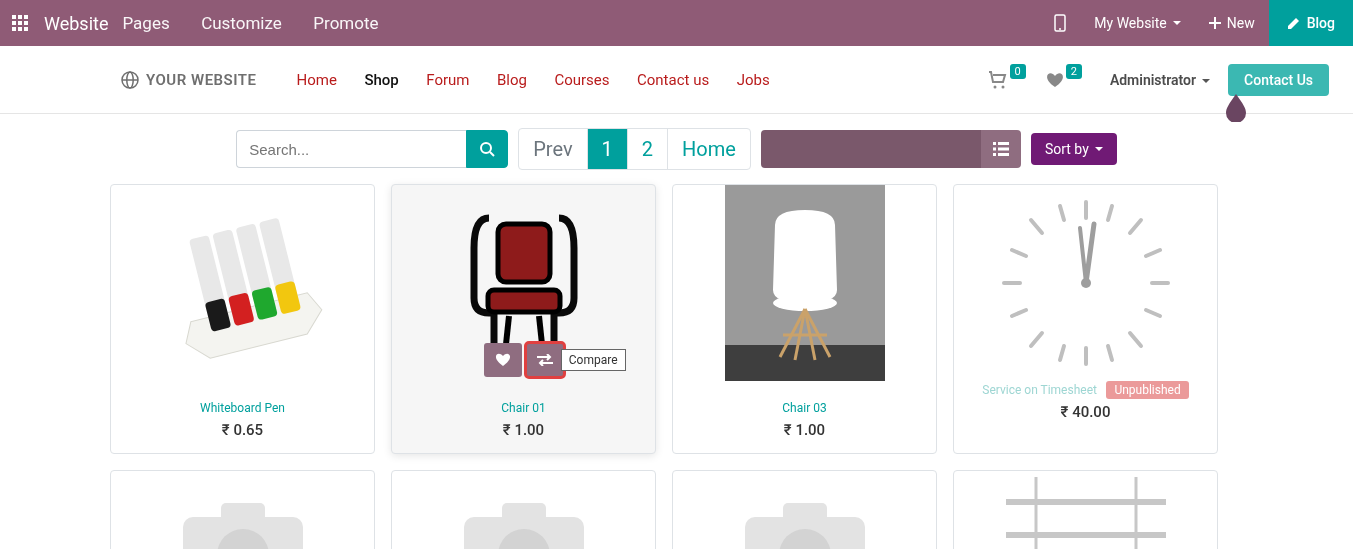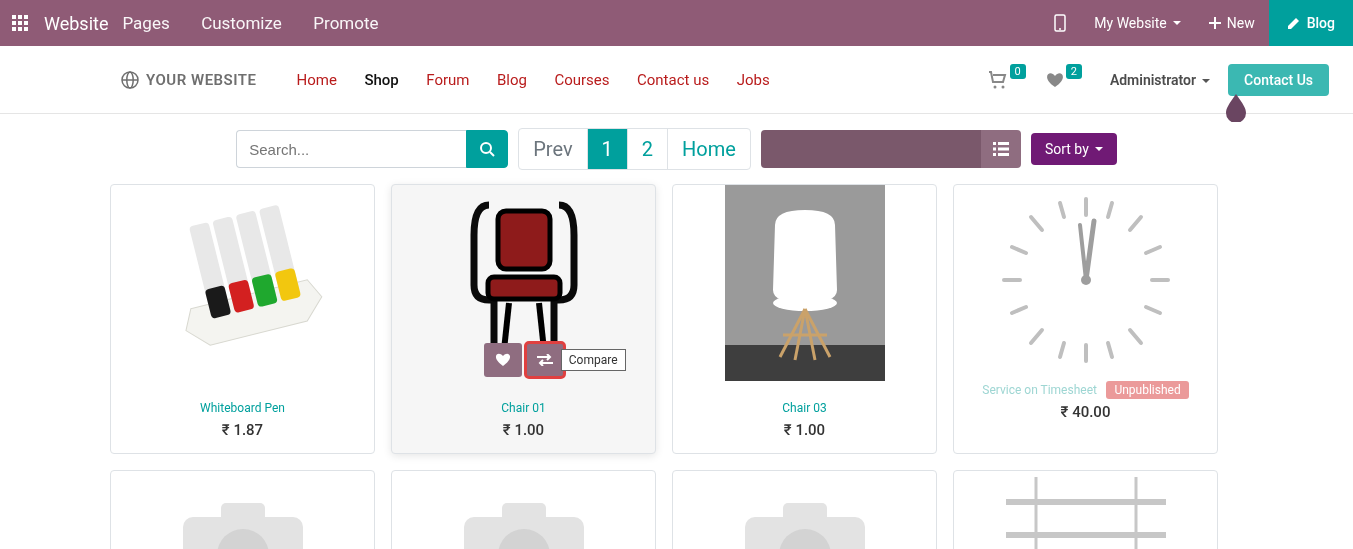--- a/index.html
+++ b/index.html
@@ -38,21 +38,21 @@
 .pager a.active { background:#00A09D; color:#fff; }
 .view-group { display:flex; border-radius:4px; overflow:hidden; }
 .view-btn { width:40px; height:38px; display:flex; align-items:center; justify-content:center; cursor:pointer; color:#fff; }
 .view-btn.grid { background:#7A586B; }
 .view-btn.list { background:#8F6D80; }
 .sort-btn { background:#701a75; color:#fff; padding:8px 14px; border-radius:4px; cursor:pointer; display:flex; align-items:center; }
 
 .grid { display:flex; flex-wrap:wrap; padding: 0 110px; gap:16px; }
 .card { width:265px; border:1px solid #dee2e6; border-radius:4px; display:flex; flex-direction:column; align-items:center; padding-bottom:14px; position:relative; }
 .card.hovered { background:#f6f6f6; box-shadow:0 2px 8px rgba(0,0,0,0.1); }
-.imgbox { width:100%; height:196px; display:flex; justify-content:center; position:relative; }
+.imgbox { width:100%; height:196px; display:flex; align-items:center; justify-content:center; position:relative; }
 .prod-name { color:#00A09D; font-size:12px; margin-top:20px; cursor:pointer; }
 .prod-name.muted { color:#9ed6d3; }
 .prod-price { color:#333; font-size:15px; font-weight:500; margin-top:6px; }
 .unpub { background:#EB9A9A; color:#fff; font-size:12px; padding:2px 8px; border-radius:3px; margin-left:6px; }
 .action-row { position:absolute; bottom:4px; left:50%; transform:translateX(-50%); display:flex; gap:4px; }
 .action-btn { width:38px; height:34px; background:#8F6D80; color:#fff; display:flex; align-items:center; justify-content:center; border-radius:3px; cursor:pointer; }
 .action-btn.highlight { outline:3px solid #e04040; outline-offset:-1px; }
 .compare-tip { position:absolute; right:-62px; top:50%; transform:translateY(-50%); background:#fff; border:1px solid #666; padding:3px 7px; font-size:12px; color:#333; }
 .placeholder-cam { width:160px; height:120px; }
 .row2 .card { height:108px; overflow:hidden; border-top:1px solid #dee2e6; padding-bottom:0; }
@@ -205,21 +205,21 @@
           <rect x="72" y="30" width="20" height="90" rx="4" fill="#e8e8e8"></rect>
             <rect x="72" y="95" width="20" height="30" rx="4" fill="#d32020"></rect>
           <rect x="96" y="30" width="20" height="90" rx="4" fill="#e8e8e8"></rect>
             <rect x="96" y="95" width="20" height="30" rx="4" fill="#1fa82e"></rect>
           <rect x="120" y="30" width="20" height="90" rx="4" fill="#e8e8e8"></rect>
             <rect x="120" y="95" width="20" height="30" rx="4" fill="#f2c70f"></rect>
         </g>
       </svg>
     </div>
     <div class="prod-name">Whiteboard Pen</div>
-    <div class="prod-price">₹ 1.87</div>
+    <div class="prod-price">₹ 0.65</div>
   </div>
 
   <div class="card hovered">
     <div class="imgbox">
       <svg width="140" height="170" viewBox="0 0 140 170">
         <path d="M35 20 Q20 20 20 50 L20 100 Q20 115 35 115 L40 115 L40 165 M105 20 Q120 20 120 50 L120 100 Q120 115 105 115 L100 115 L100 165" stroke="#0a0a0a" stroke-width="7" fill="none"></path>
         <rect x="44" y="26" width="52" height="58" rx="8" fill="#8e1b1b" stroke="#000" stroke-width="5"></rect>
         <rect x="34" y="92" width="72" height="22" rx="6" fill="#8e1b1b" stroke="#000" stroke-width="5"></rect>
         <line x1="55" y1="118" x2="50" y2="165" stroke="#000" stroke-width="6"></line>
           <line x1="85" y1="118" x2="90" y2="165" stroke="#000" stroke-width="6"></line>

